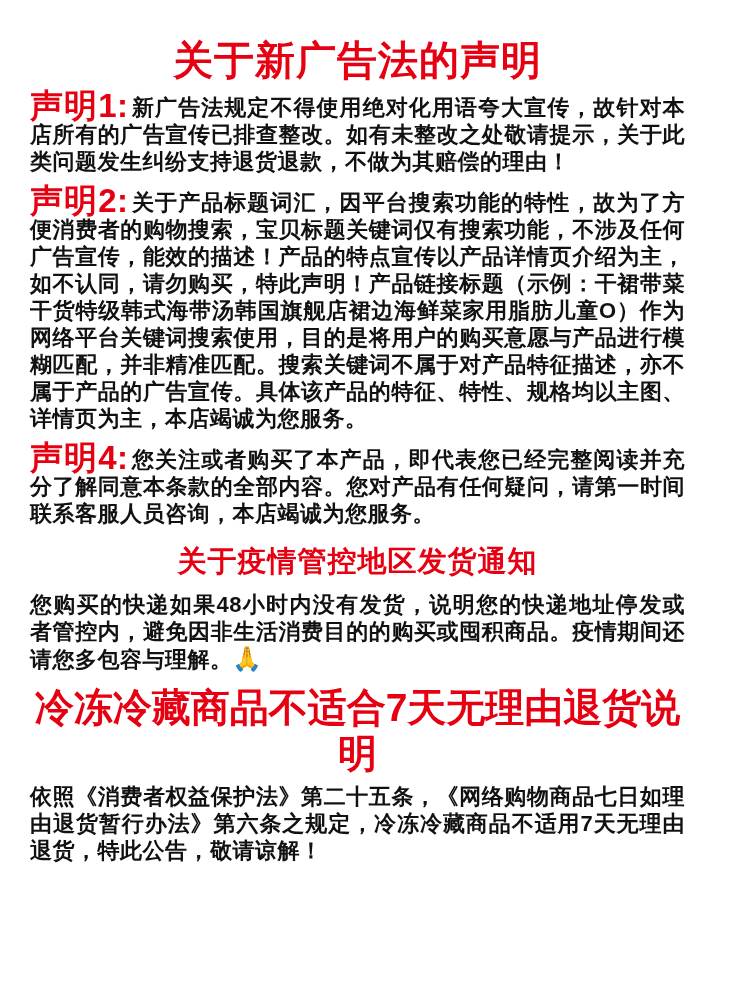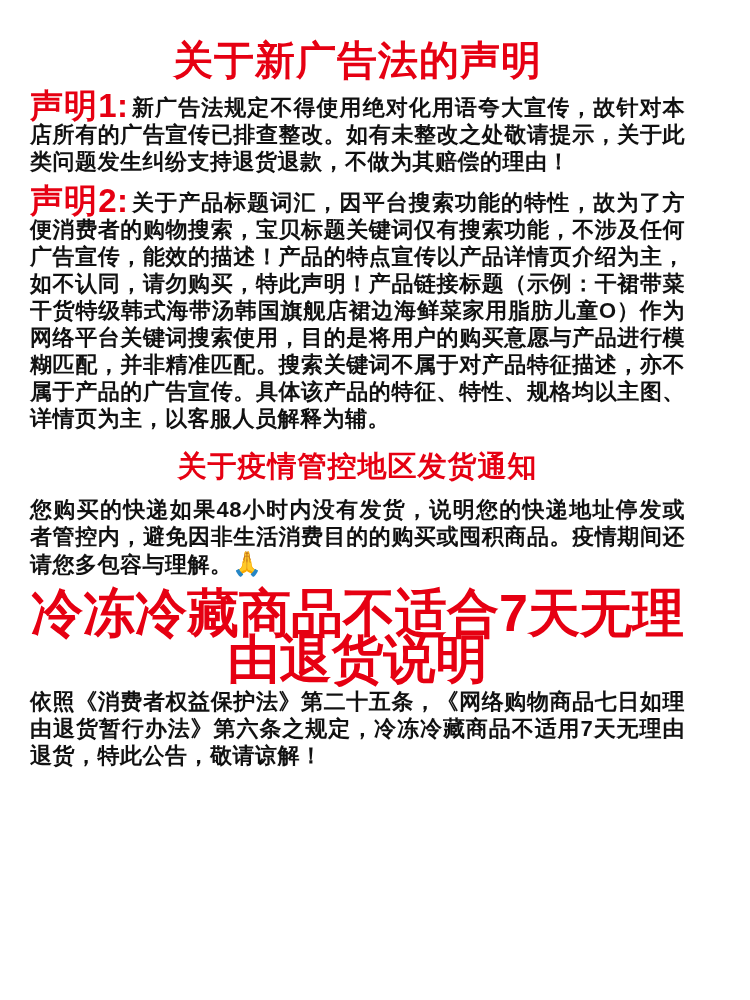--- a/index.html
+++ b/index.html
@@ -48,43 +48,44 @@
   .sub-title {
     margin: 6px 0 8px 0;
     text-align: center;
     color: #e60012;
     font-size: 29px;
     line-height: 44px;
     font-weight: bold;
     letter-spacing: 1px;
   }
   .sub-title.big {
-    font-size: 52px;
+    font-size: 39px;
     line-height: 46px;
     margin: 6px 0 6px 0;
     letter-spacing: 0;
   }
   .emoji-icon {
     font-size: 24px;
     line-height: 27px;
     color: #f0b27a;
   }
 </style>
 </head>
 <body>
 
 <div class="page">
 
   <h1 class="main-title">关于新广告法的声明</h1>
 
   <p class="stmt"><span class="stmt-label">声明1:</span><span>新广告法规定不得使用绝对化用语夸大宣传，故针对本店所有的广告宣传已排查整改。如有未整改之处敬请提示，关于此类问题发生纠纷支持退货退款，不做为其赔偿的理由！</span></p>
 
-  <p class="stmt"><span class="stmt-label">声明2:</span><span>关于产品标题词汇，因平台搜索功能的特性，故为了方便消费者的购物搜索，宝贝标题关键词仅有搜索功能，不涉及任何广告宣传，能效的描述！产品的特点宣传以产品详情页介绍为主，如不认同，请勿购买，特此声明！产品链接标题（示例：干裙带菜干货特级韩式海带汤韩国旗舰店裙边海鲜菜家用脂肪儿童O）作为网络平台关键词搜索使用，目的是将用户的购买意愿与产品进行模糊匹配，并非精准匹配。搜索关键词不属于对产品特征描述，亦不属于产品的广告宣传。具体该产品的特征、特性、规格均以主图、详情页为主，以客服人员解释为辅。</span></p>
+  <p class="stmt"><span class="stmt-label">声明2:</span><span>关于产品标题词汇，因平台搜索功能的特性，故为了方便消费者的购物搜索，宝贝标题关键词仅有搜索功能，不涉及任何广告宣传，能效的描述！产品的特点宣传以产品详情页介绍为主，如不认同，请勿购买，特此声明！产品链接标题（示例：干裙带菜干货特级韩式海带汤韩国旗舰店裙边海鲜菜家用脂肪儿童O）作为网络平台关键词搜索使用，目的是将用户的购买意愿与产品进行模糊匹配，并非精准匹配。搜索关键词不属于对产品特征描述，亦不属于产品的广告宣传。具体该产品的特征、特性、规格均以主图、详情页为主，本店竭诚为您服务。</span></p>
 
 
+  <p class="stmt"><span class="stmt-label">声明4:</span><span>您关注或者购买了本产品，即代表您已经完整阅读并充分了解同意本条款的全部内容。您对产品有任何疑问，请第一时间联系客服人员咨询，本店竭诚为您服务。</span></p>
 
 
   <h2 class="sub-title">关于疫情管控地区发货通知</h2>
 
   <p class="stmt"><span>您购买的快递如果48小时内没有发货，说明您的快递地址停发或者管控内，避免因非生活消费目的的购买或囤积商品。疫情期间还请您多包容与理解。</span><span class="emoji-icon">🙏</span></p>
 
   <h2 class="sub-title big">冷冻冷藏商品不适合7天无理由退货说明</h2>
 
   <p class="stmt">依照《消费者权益保护法》第二十五条，《网络购物商品七日如理由退货暂行办法》第六条之规定，冷冻冷藏商品不适用7天无理由退货，特此公告，敬请谅解！</p>
 

